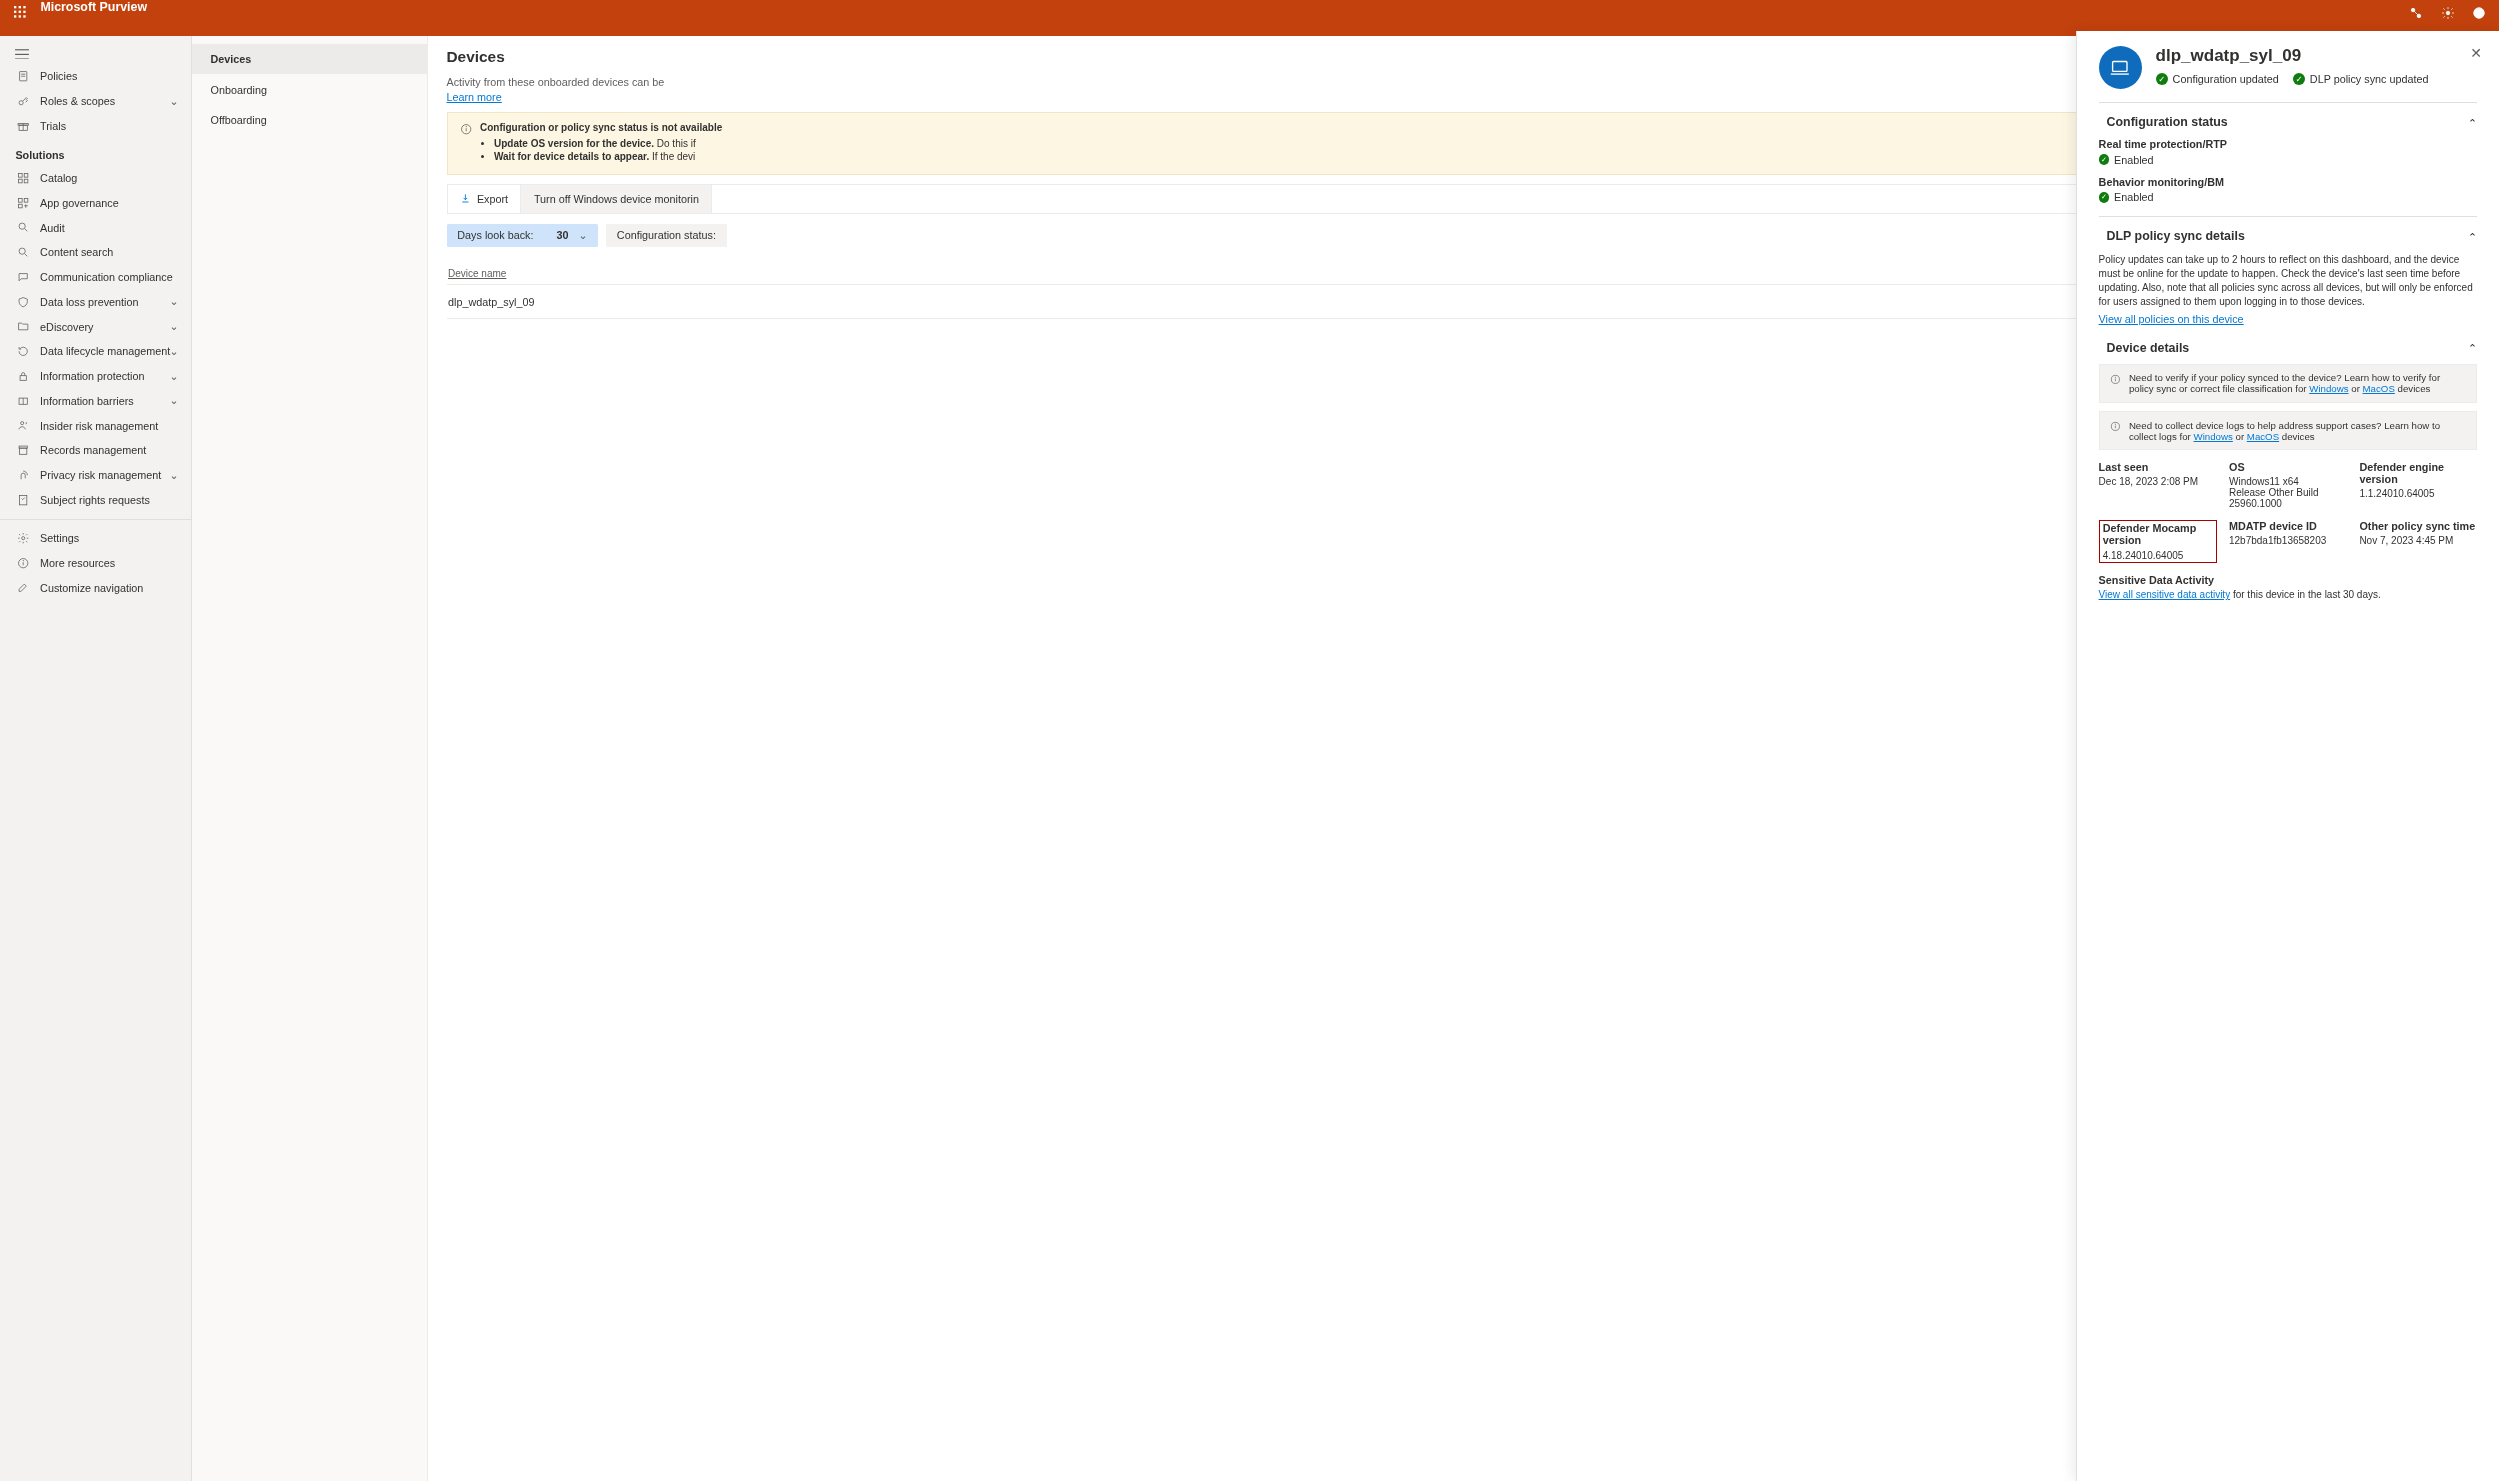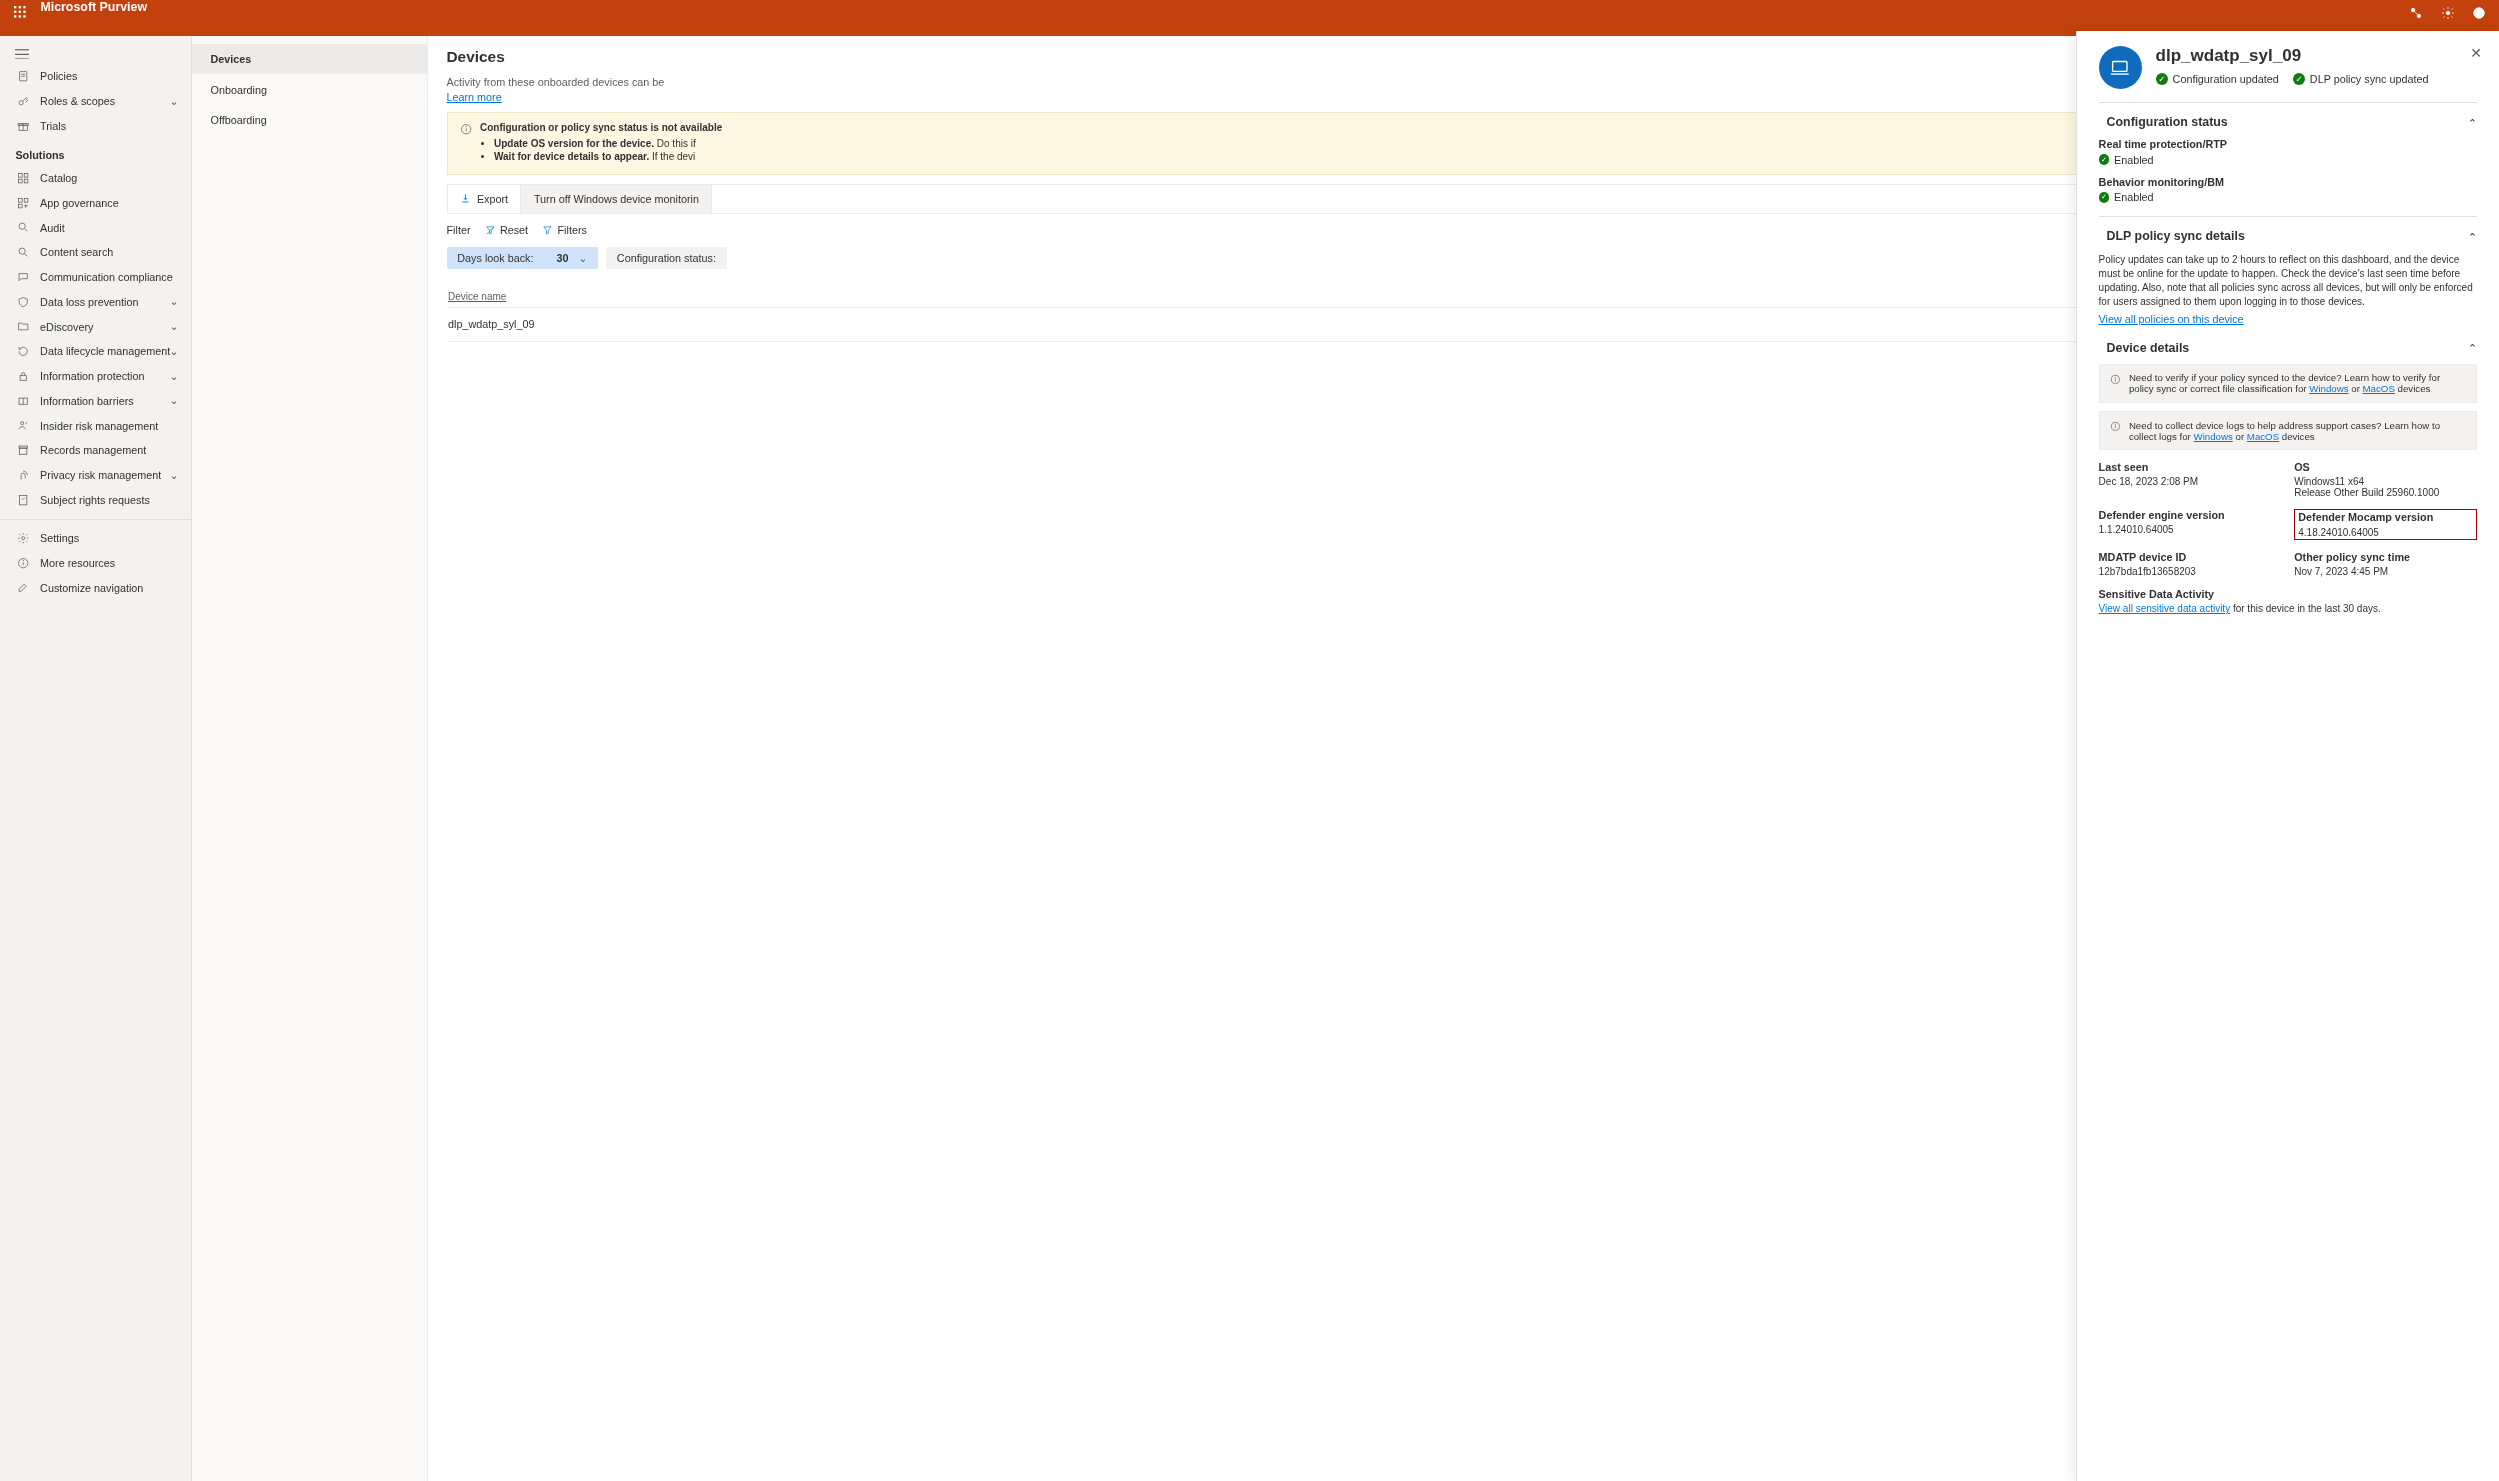--- a/index.html
+++ b/index.html
@@ -77,21 +77,21 @@
 .cfg-block { margin-bottom:10.8px; }
 .cfg-label { font-weight:600; font-size:10.8px; margin-bottom:3.1px; }
 .cfg-val { display:flex; align-items:center; gap:4.6px; font-size:10.8px; }
 .greendot-sm { width:10.8px; height:10.8px; border-radius:50%; background:#107c10; color:#fff; display:flex; align-items:center; justify-content:center; font-size:7px; }
 
 .para { font-size:10px; color:#323130; line-height:1.4; }
 
 .gray-info { background:#f3f2f1; border:0.8px solid #edebe9; padding:7.7px 10.8px; font-size:9.7px; color:#323130; margin-bottom:7.7px; display:flex; gap:7.7px; }
 .gray-info .info-i { flex-shrink:0; color:#605e5c; }
 
-.details-grid { display:grid; grid-template-columns:1fr 1fr; gap:10.8px 12.4px; margin-top:10.8px; }
+.details-grid { display:grid; grid-template-columns:1fr 1fr 1fr; gap:10.8px 12.4px; margin-top:10.8px; }
 .detail-label { font-weight:600; font-size:10.8px; margin-bottom:3.1px; }
 .detail-val { font-size:10px; color:#323130; }
 .red-box { border:1.5px solid #a80000; padding:1.5px 3.1px; display:inline-block; }
 
 .chev-up { transform:rotate(180deg); display:inline-block; }
 svg { vertical-align:middle; }
 </style>
 </head>
 <body>
 
@@ -371,36 +371,20 @@
     <div class="toolbar">
       <div class="tool-btn">
         <svg width="10.8" height="10.8" viewBox="0 0 24 24" fill="none" stroke="#0078d4" stroke-width="2">
             <path d="M12 3v12M8 11l4 4 4-4M5 20h14"></path>
           </svg>
         <span>Export</span>
       </div>
       <div class="tool-btn sub">Turn off Windows device monitorin</div>
     </div>
 
-    <div class="filter-row">
-      <span>Filter</span>
-      <span class="fico">
-          <svg width="10.8" height="10.8" viewBox="0 0 24 24" fill="none" stroke="#0078d4" stroke-width="1.5">
-            <path d="M4 4h16l-6 8v6l-4 2v-8L4 4z"></path>
-            <line x1="4" y1="20" x2="20" y2="4" stroke="#0078d4"></line>
-          </svg>
-          <span>Reset</span>
-        </span>
-      <span class="fico">
-          <svg width="10.8" height="10.8" viewBox="0 0 24 24" fill="none" stroke="#0078d4" stroke-width="1.5">
-            <path d="M4 4h16l-6 8v6l-4 2v-8L4 4z"></path>
-          </svg>
-          <span>Filters</span>
-        </span>
-    </div>
 
     <div class="pill-row">
       <div class="pill active">
         <span>Days look back:</span>&nbsp;<b>30</b>
         <span class="chev-d">⌄</span>
       </div>
       <div class="pill">
         <span>Configuration status:</span>
       </div>
     </div>

